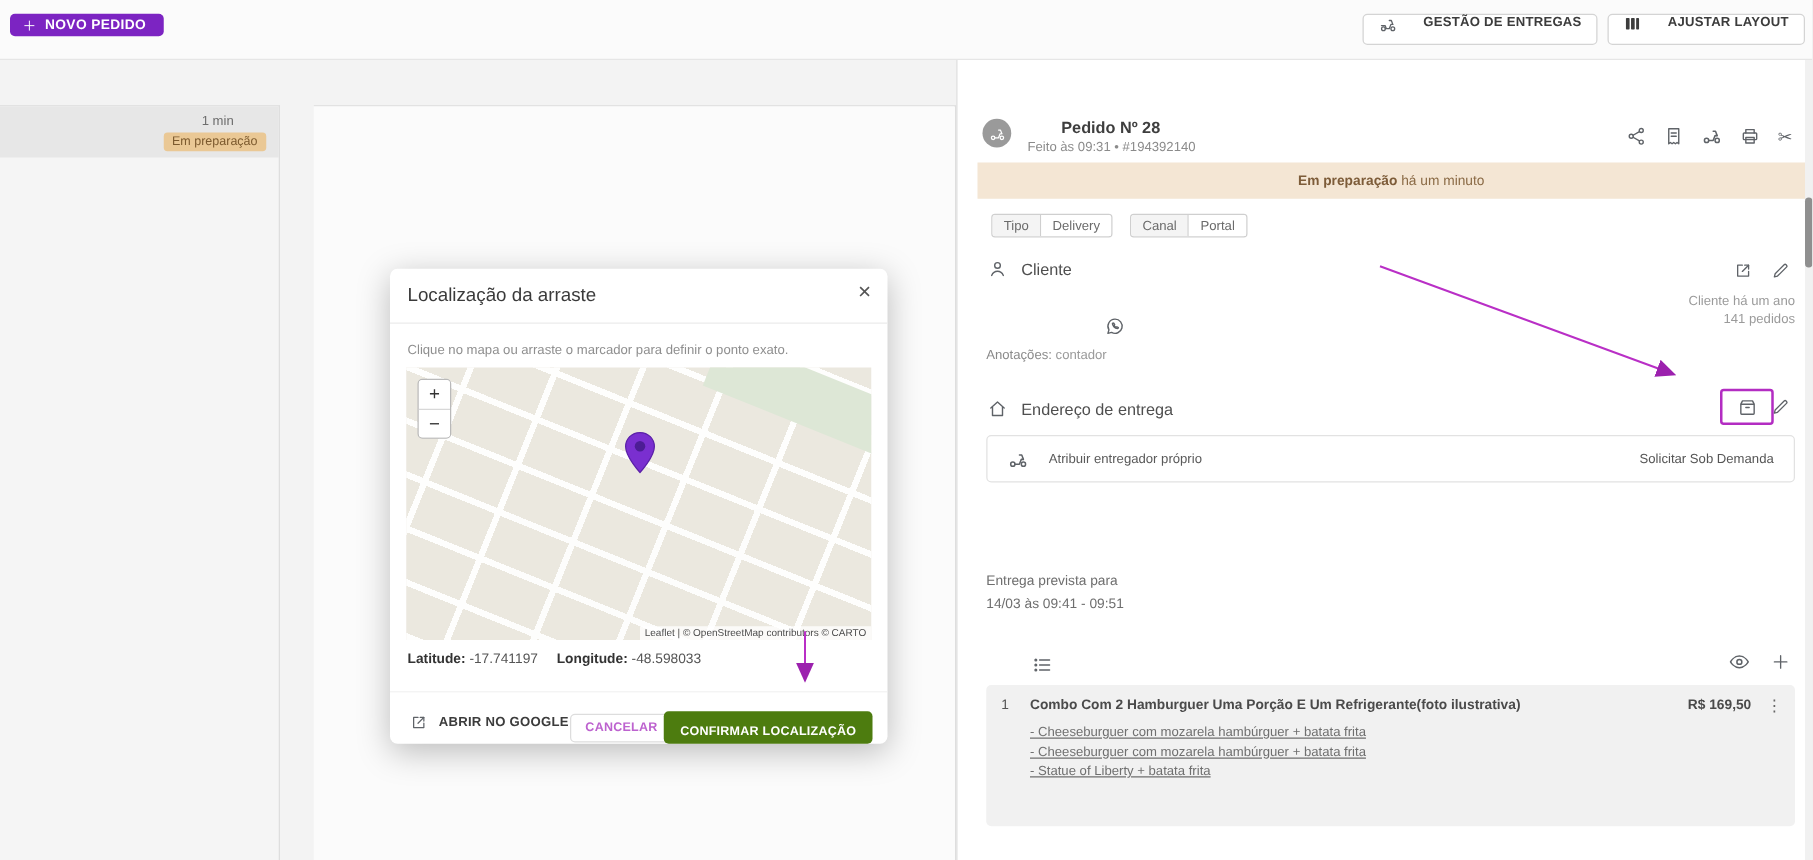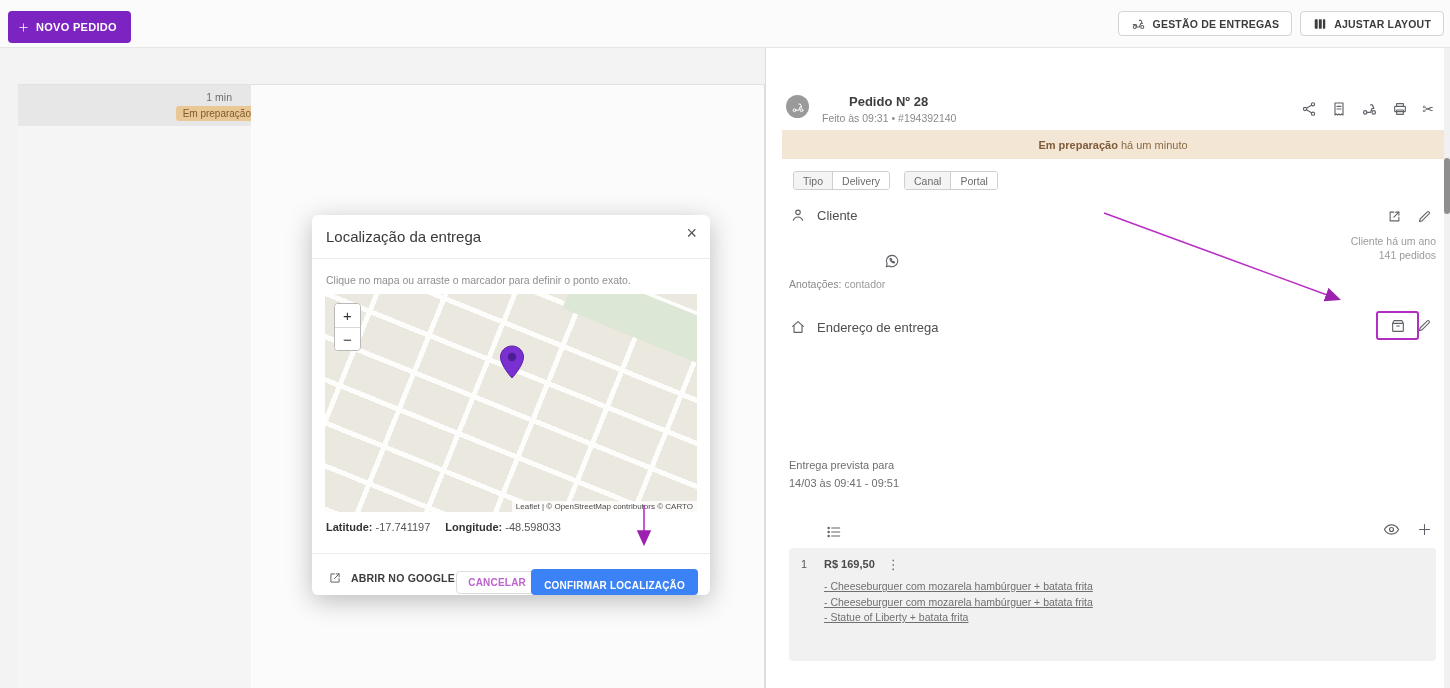--- a/index.html
+++ b/index.html
@@ -1,26 +1,26 @@
 <!DOCTYPE html>
 <html><head>
 <meta charset="utf-8">
 <style>
   * { box-sizing: border-box; margin: 0; padding: 0; }
   body { background:#e9e9e9; font-family:"Liberation Sans", sans-serif; }
   .screen { position:relative; width:1450px; height:688px; background:#f3f3f3; overflow:hidden; }
 
   
   .topbar { position:absolute; left:0; top:0; width:100%; height:48px; background:#fbfbfb; border-bottom:1px solid #e6e6e6; z-index:5; }
-  .btn-new { position:absolute; left:8px; top:11px; height:32px; padding:0 14px 0 10px; background:#7c24c2; color:#fff; border:none; border-radius:4px; font-size:11px; font-weight:700; letter-spacing:.3px; display:flex; align-items:center; gap:7px; cursor:pointer; font-family:inherit; }
+  .btn-new { position:absolute; left:8px; top:11px; height:18px; padding:0 14px 0 10px; background:#7c24c2; color:#fff; border:none; border-radius:4px; font-size:11px; font-weight:700; letter-spacing:.3px; display:flex; align-items:center; gap:7px; cursor:pointer; font-family:inherit; }
   .topbar-right { position:absolute; right:6px; top:11px; display:flex; gap:8px; }
-  .btn-light { height:25px; padding:0 12px; background:#fff; border:1px solid #d4d4d4; border-radius:4px; font-size:10.5px; font-weight:700; color:#3c3c3c; display:flex; align-items:center; gap:7px; letter-spacing:.2px; cursor:pointer; font-family:inherit; }
-
-  
-  .board-col1 { position:absolute; left:0; top:84px; width:251px; bottom:0; background:#f5f5f5; border-right:1px solid #dedede; border-top:1px solid #e2e2e2;margin-left:18px; }
+  .btn-light { height:25px; padding:0 12px; background:#fff; border:1px solid #d4d4d4; border-radius:4px; font-size:10.5px; font-weight:700; color:#3c3c3c; display:flex; align-items:flex-start; gap:21px; letter-spacing:.2px; cursor:pointer; font-family:inherit; }
+
+  
+  .board-col1 { position:absolute; left:0; top:84px; width:224px; bottom:0; background:#f5f5f5; border-right:1px solid #dedede; border-top:1px solid #e2e2e2; }
   .board-col2 { position:absolute; left:251px; top:84px; width:514px; bottom:0; background:#fbfbfb; border-right:1px solid #dedede; border-top:1px solid #e2e2e2; }
   .kanban-card { position:absolute; left:0; top:0; width:100%; height:41px; background:#e7e7e7; padding:6px 10px 0 0; display:flex; flex-direction:column; align-items:flex-end; cursor:pointer; }
   .card-time { font-size:10.5px; color:#6e6e6e; margin-right:26px; }
   .card-badge { margin-top:3px; background:#eac895; color:#7c5a2e; font-size:10px; padding:2px 7px; border-radius:3px; }
 
   
   .order-panel { position:absolute; left:765px; top:48px; width:679px; bottom:0; background:#fff; border-left:1px solid #ddd; }
   .op-avatar { position:absolute; left:20px; top:47px; width:23px; height:23px; border-radius:50%; background:#9a9a9a; display:flex; align-items:center; justify-content:center; }
   .op-title { position:absolute; left:56px; top:46px; font-size:13px; font-weight:700; color:#3e3e3e;padding-left:27px; }
   .op-meta { position:absolute; left:56px; top:64px; font-size:10.5px; color:#8b8b8b; }
@@ -73,21 +73,21 @@
   .zoom-btn { display:block; width:100%; height:23px; background:#fff; border:none; font-size:15px; color:#333; cursor:pointer; font-family:inherit; }
   .zoom-btn + .zoom-btn { border-top:1px solid #d8d8d8; }
   .map-marker { position:absolute; left:174px; top:51px; z-index:2; cursor:grab; }
   .map-attrib { position:absolute; right:0; bottom:0; background:rgba(255,255,255,.78); font-size:8px; color:#4c4c4c; padding:1px 4px; z-index:3; }
   .coords { position:absolute; left:14px; top:306px; font-size:11px; color:#555; }
   .coords .lab { font-weight:700; color:#333; }
   .coords .gap { display:inline-block; width:15px; }
   .modal-footer { position:absolute; left:0; right:0; top:338px; bottom:0; border-top:1px solid #ececec; border-radius:0 0 6px 6px; }
   .gmaps-link { position:absolute; left:16px; top:17px; display:flex; gap:9px; align-items:center; font-size:10.5px; font-weight:700; color:#3c3c3c; background:none; border:none; cursor:pointer; letter-spacing:.2px; font-family:inherit; }
   .btn-cancel { position:absolute; right:172px; top:17px; height:23px; padding:0 11px; background:#fff; border:1px solid #ddd; border-radius:4px; color:#bd63cf; font-size:10px; font-weight:700; cursor:pointer; letter-spacing:.2px; font-family:inherit; }
-  .btn-confirm { position:absolute; right:12px; top:15px; height:26px; padding:11px 13px; background:#3b82f6; border:none; border-radius:4px; color:#fff; font-size:10px; font-weight:700; cursor:pointer; letter-spacing:.2px; font-family:inherit; }
+  .btn-confirm { position:absolute; right:12px; top:15px; height:26px; padding:11px 13px; background:#4d7c0f; border:none; border-radius:4px; color:#fff; font-size:10px; font-weight:700; cursor:pointer; letter-spacing:.2px; font-family:inherit; }
 
   
   .annotations { position:absolute; left:0; top:0; z-index:60; pointer-events:none; }
   .scroll-track { position:absolute; right:0; top:48px; width:6px; bottom:0; background:#f1f1f1; z-index:40; }
   .scroll-thumb { position:absolute; right:0; top:110px; width:6px; height:56px; background:#8f8f8f; border-radius:3px; cursor:pointer; }
 
   
   svg.ic { display:block; fill:none; stroke:#5f6368; stroke-width:1.7; stroke-linecap:round; stroke-linejoin:round; }
   svg.ic.white { stroke:#fff; }
   svg.icf { display:block; fill:#3c3c3c; stroke:none; }
@@ -228,20 +228,32 @@
       <svg class="ic" width="16" height="16" viewBox="0 0 24 24">
           <rect x="4" y="8" width="16" height="12" rx="1"></rect>
           <path d="M4 8l2-4h12l2 4"></path>
           <path d="M10 12h4"></path>
         </svg>
     </button>
     <svg class="ic addr-pencil" width="15" height="15" viewBox="0 0 24 24">
         <path d="M4 20l1-4L16.5 4.5a1.8 1.8 0 012.5 0l.5.5a1.8 1.8 0 010 2.5L8 19l-4 1z"></path>
       </svg>
 
+    <div class="assign-row">
+      <button class="assign-left">
+        <svg class="ic" width="17" height="17" viewBox="0 0 24 24">
+            <circle cx="6" cy="17.5" r="2.4"></circle>
+            <circle cx="18" cy="17.5" r="2.4"></circle>
+            <path d="M8.4 17.5h5L15.6 12h2.2"></path>
+            <path d="M13.5 7h2.6l1.9 5"></path>
+          </svg>
+        <span>Atribuir entregador próprio</span>
+      </button>
+      <button class="assign-right">Solicitar Sob Demanda</button>
+    </div>
 
     <div class="forecast-1">Entrega prevista para</div>
     <div class="forecast-2">14/03 às 09:41 - 09:51</div>
 
     <div class="section-head" style="top:476px;flex-direction:column;">
       <svg class="ic" width="16" height="16" viewBox="0 0 24 24">
           <path d="M8.5 6h12M8.5 12h12M8.5 18h12"></path>
           <circle cx="4" cy="6" r="1"></circle>
           <circle cx="4" cy="12" r="1"></circle>
           <circle cx="4" cy="18" r="1"></circle>
@@ -254,34 +266,35 @@
           <circle cx="12" cy="12" r="2.8"></circle>
         </svg>
       <svg class="ic" width="15" height="15" viewBox="0 0 24 24">
           <path d="M12 4v16M4 12h16"></path>
         </svg>
     </div>
 
     <div class="item-card">
       <div class="item-head">
         <span class="item-qty">1</span>
+        <span class="item-name">Combo Com 2 Hamburguer Uma Porção E Um Refrigerante(foto ilustrativa)</span>
         <span class="item-price">R$ 169,50</span>
         <button class="item-kebab">⋮</button>
       </div>
       <div class="item-subs">
         <div>- Cheeseburguer com mozarela hambúrguer + batata frita</div>
         <div>- Cheeseburguer com mozarela hambúrguer + batata frita</div>
         <div>- Statue of Liberty + batata frita</div>
       </div>
     </div>
   </aside>
 
   <div class="modal">
     <div class="modal-header">
-      <span class="modal-title">Localização da entrega</span>
+      <span class="modal-title">Localização da arraste</span>
       <button class="modal-close">×</button>
     </div>
     <div class="modal-hint">Clique no mapa ou arraste o marcador para definir o ponto exato.</div>
 
     <div class="map">
       <div class="map-grid"></div>
       <div class="map-park"></div>
       <div class="zoom-ctl">
         <button class="zoom-btn">+</button>
         <button class="zoom-btn">−</button>

